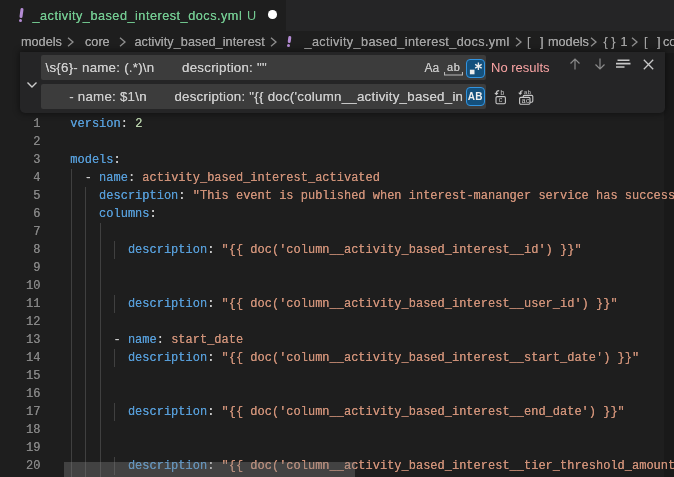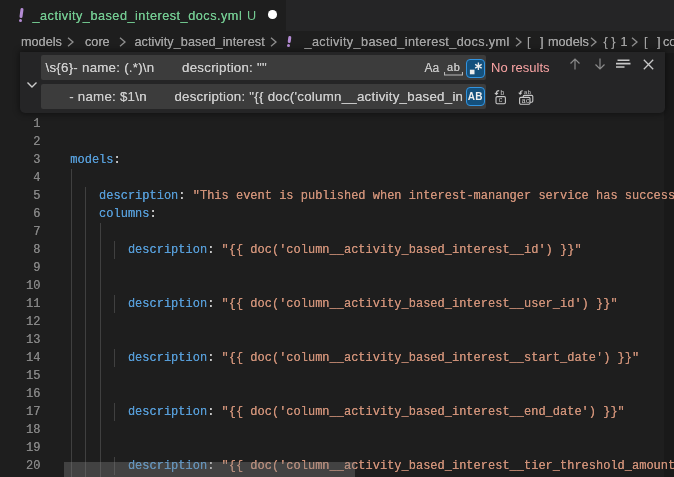--- a/index.html
+++ b/index.html
@@ -79,25 +79,28 @@
       <div style="position:absolute;left:657px;top:0;width:13px;height:424px;background:rgba(0,0,0,0.16)"></div>
   <div class="gut" style="top:62px">1<br>2<br>3<br>4<br>5<br>6<br>7<br>8<br>9<br>10<br>11<br>12<br>13<br>14<br>15<br>16<br>17<br>18<br>19<br>20</div>
   <div class="ig" style="left:63.8px;top:116px;height:308px"></div>
   <div class="ig" style="left:78.2px;top:134px;height:290px"></div>
   <div class="ig" style="left:92.6px;top:170px;height:254px"></div>
   <div class="ig" style="left:107px;top:188px;height:18px"></div>
   <div class="ig" style="left:107px;top:242px;height:18px"></div>
   <div class="ig" style="left:107px;top:296px;height:18px"></div>
   <div class="ig" style="left:107px;top:350px;height:18px"></div>
   <div class="ig" style="left:107px;top:404px;height:18px"></div>
+  <div class="cl" style="top:62px"><span class="k">version</span><span class="p">: </span><span class="n">2</span></div>
   <div class="cl" style="top:98px"><span class="k">models</span><span class="p">:</span></div>
+  <div class="cl" style="top:116px">  <span class="p">- </span><span class="k">name</span><span class="p">: </span><span class="s">activity_based_interest_activated</span></div>
   <div class="cl" style="top:134px">    <span class="k">description</span><span class="p">: </span><span class="s">"This event is published when interest-mananger service has success</span></div>
   <div class="cl" style="top:152px">    <span class="k">columns</span><span class="p">:</span></div>
   <div class="cl" style="top:188px">        <span class="k">description</span><span class="p">: </span><span class="s">"{{ doc('column__activity_based_interest__id') }}"</span></div>
   <div class="cl" style="top:242px">        <span class="k">description</span><span class="p">: </span><span class="s">"{{ doc('column__activity_based_interest__user_id') }}"</span></div>
+  <div class="cl" style="top:278px">      <span class="p">- </span><span class="k">name</span><span class="p">: </span><span class="s">start_date</span></div>
   <div class="cl" style="top:296px">        <span class="k">description</span><span class="p">: </span><span class="s">"{{ doc('column__activity_based_interest__start_date') }}"</span></div>
   <div class="cl" style="top:350px">        <span class="k">description</span><span class="p">: </span><span class="s">"{{ doc('column__activity_based_interest__end_date') }}"</span></div>
   <div class="cl" style="top:404px">        <span class="k">description</span><span class="p">: </span><span class="s">"{{ doc('column__activity_based_interest__tier_threshold_amount</span></div>
 </div>
 <div id="hsb"></div>
 <div id="fw">
   <svg id="chev" width="12" height="8" viewBox="0 0 12 8">
         <path d="M1.5 1.5 L6 6 L10.5 1.5" stroke="#cccccc" stroke-width="1.4" fill="none"></path>
       </svg>
   <div id="fin">

